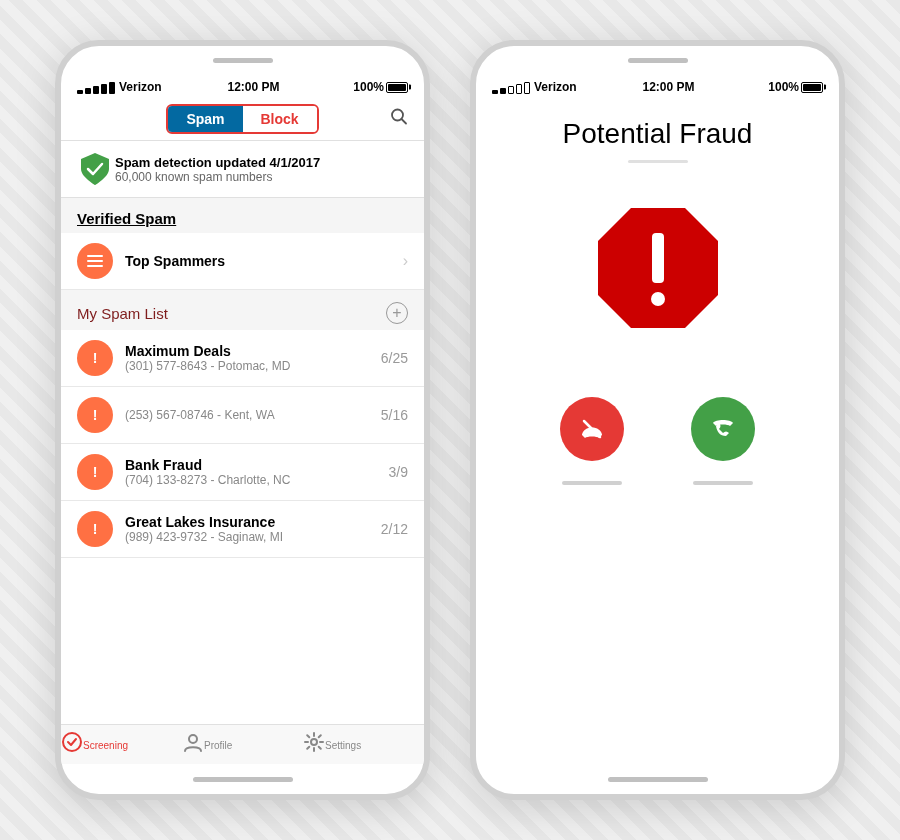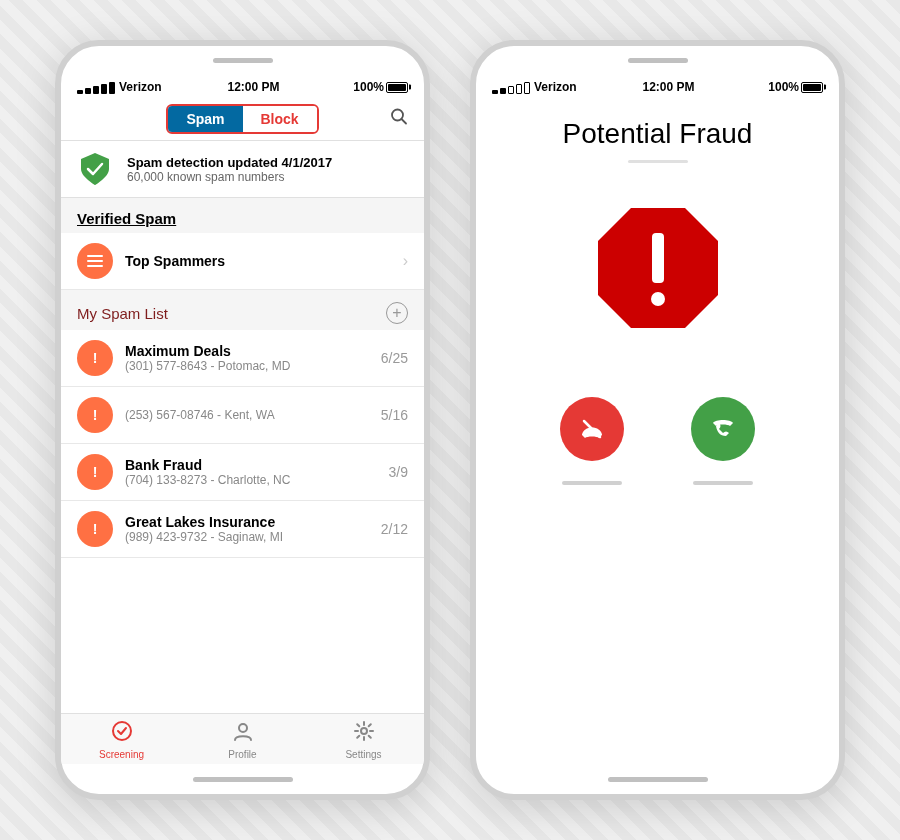--- a/index.html
+++ b/index.html
@@ -181,21 +181,21 @@
       transform: translateY(-50%);
       font-size: 18px;
       color: #555;
       cursor: pointer;
     }
 
     
     .update-notice {
       display: flex;
       align-items: center;
-      gap: 14px;
+      gap: 2px;
       padding: 10px 16px;
       background: #fff;
       border-top: 1px solid #e0e0e0;
       border-bottom: 1px solid #e0e0e0;
       flex-shrink: 0;
     }
 
     .shield-icon {
       width: 36px;
       height: 36px;
@@ -309,21 +309,21 @@
       margin-top: auto;
       display: flex;
       border-top: 1px solid #e0e0e0;
       background: #f8f8f8;
       flex-shrink: 0;
     }
 
     .tab-item {
       flex: 1;
       display: flex;
-      flex-direction: column;
+      flex-direction: row;
       align-items: center;
       padding: 6px 0 4px;
       cursor: pointer;
     }
 
     .tab-icon {
       font-size: 20px;
       margin-bottom: 2px;
     }
 

